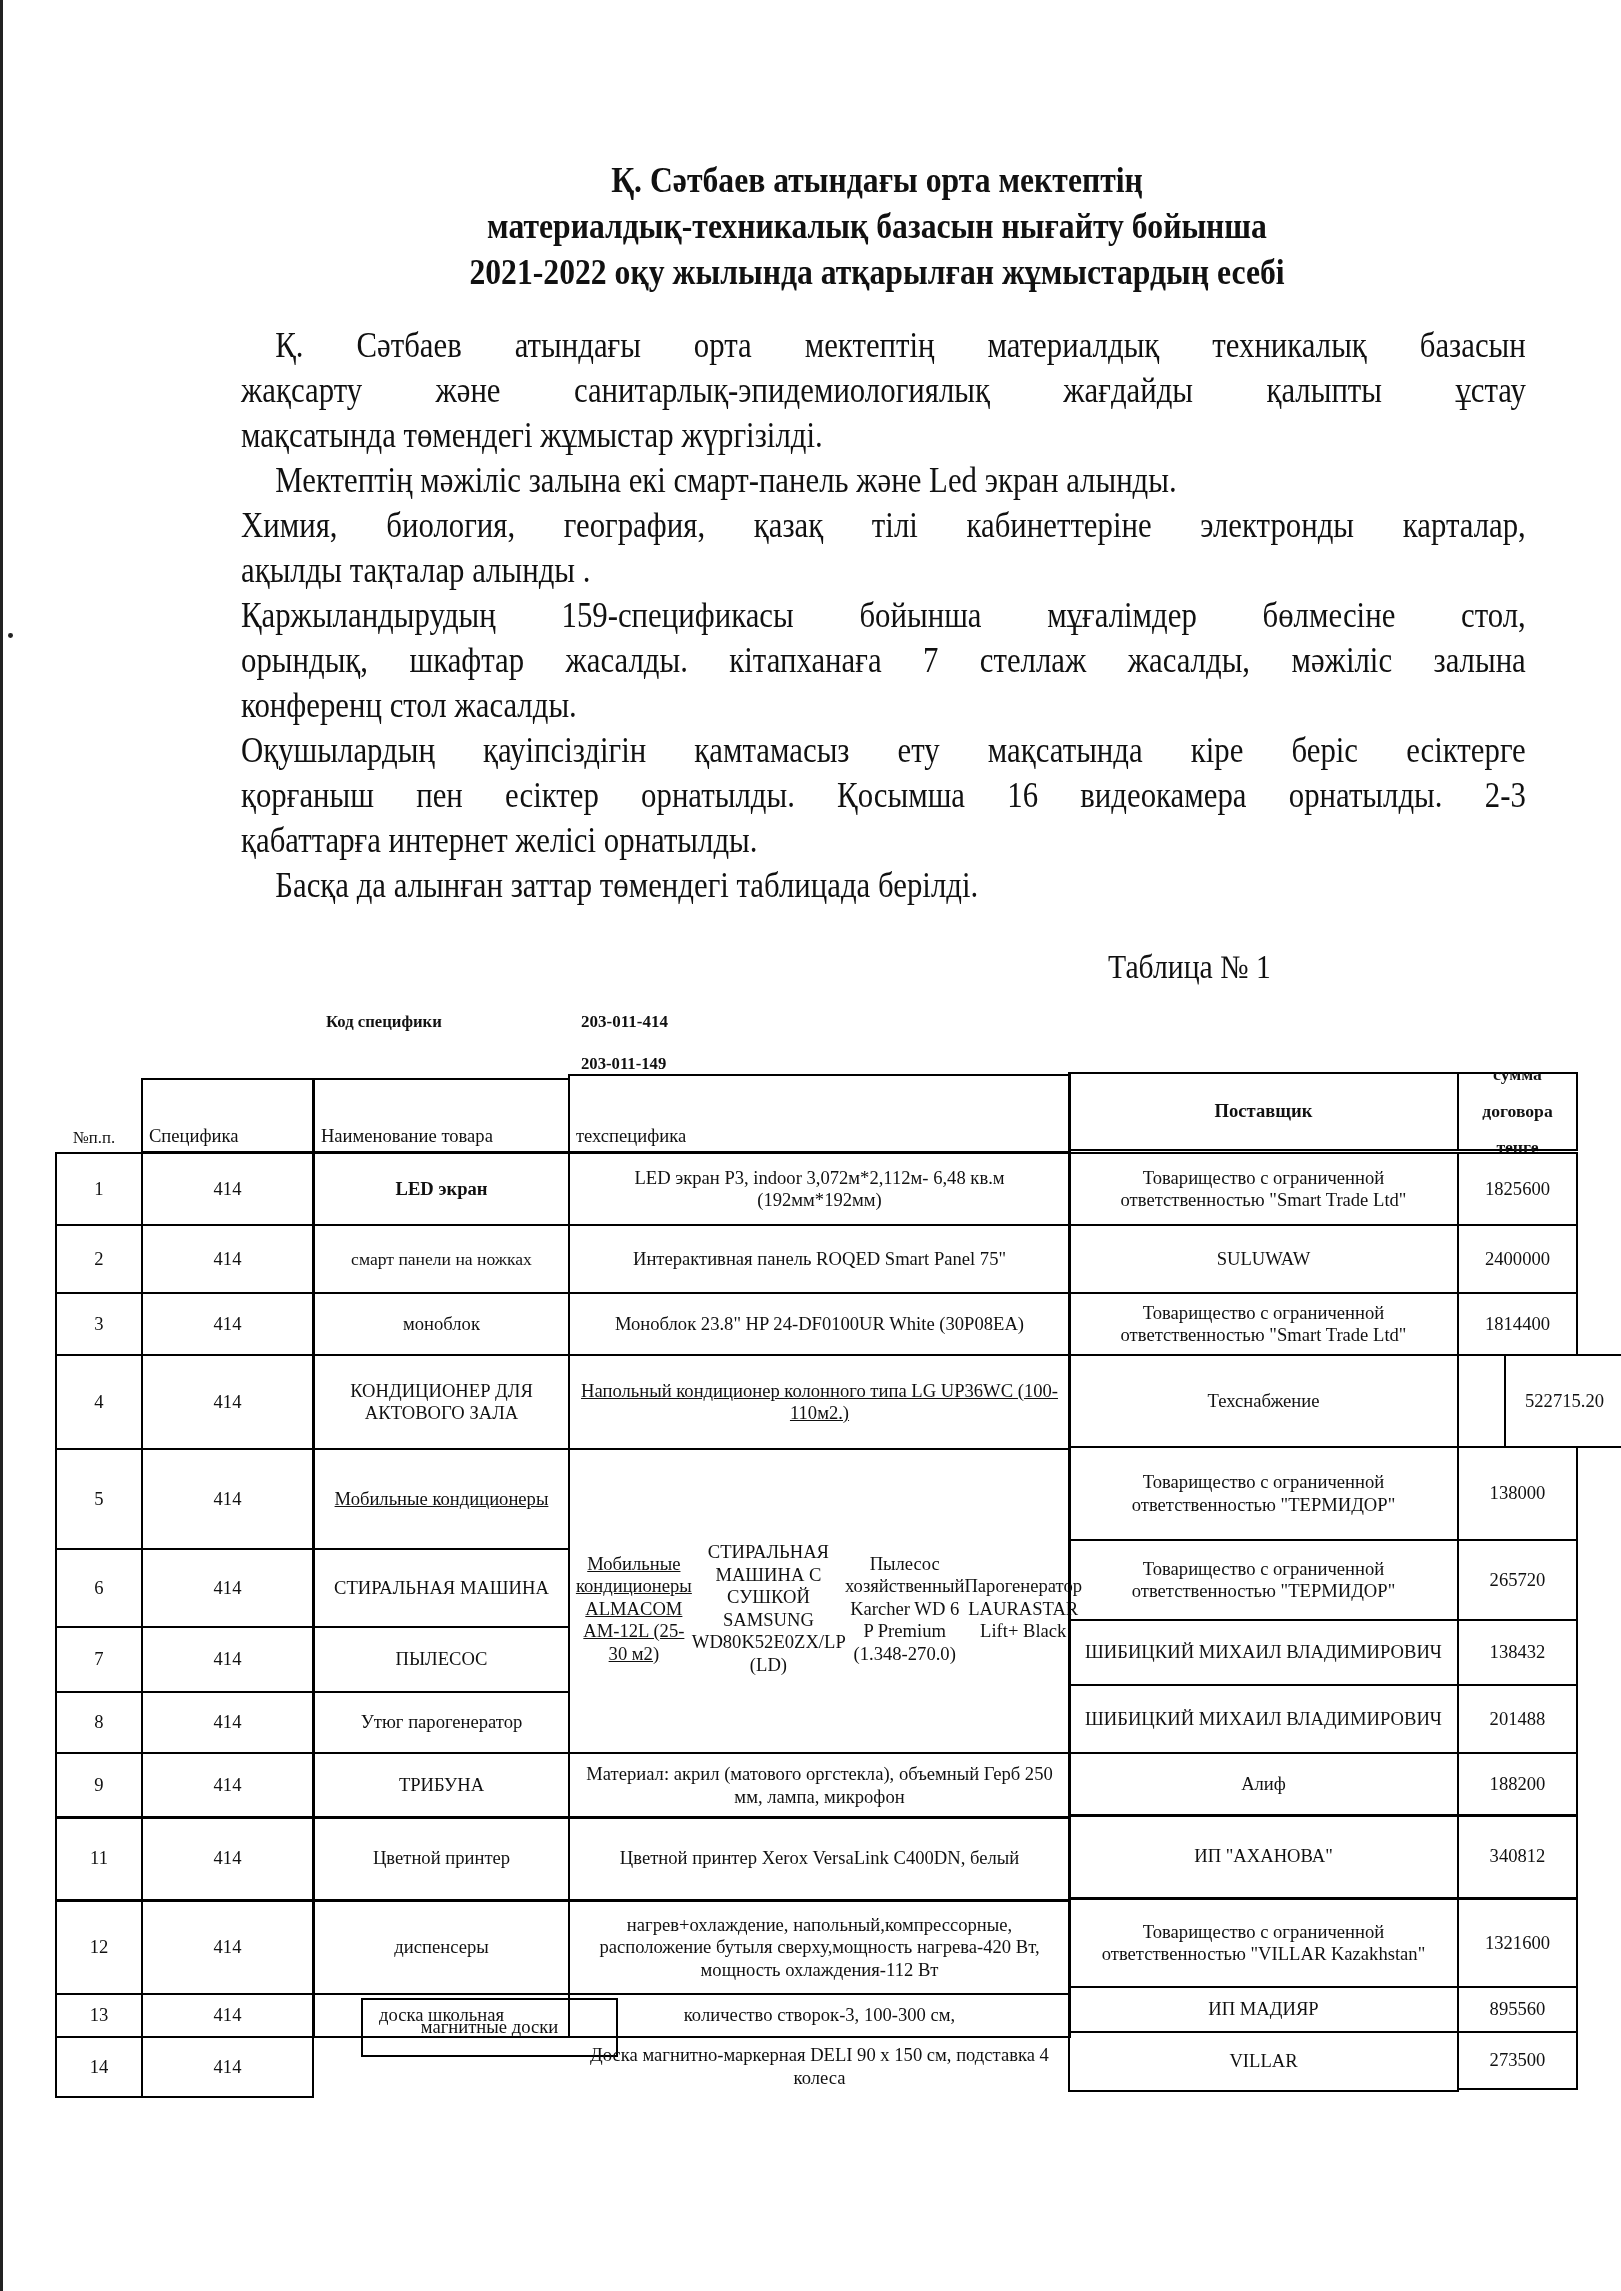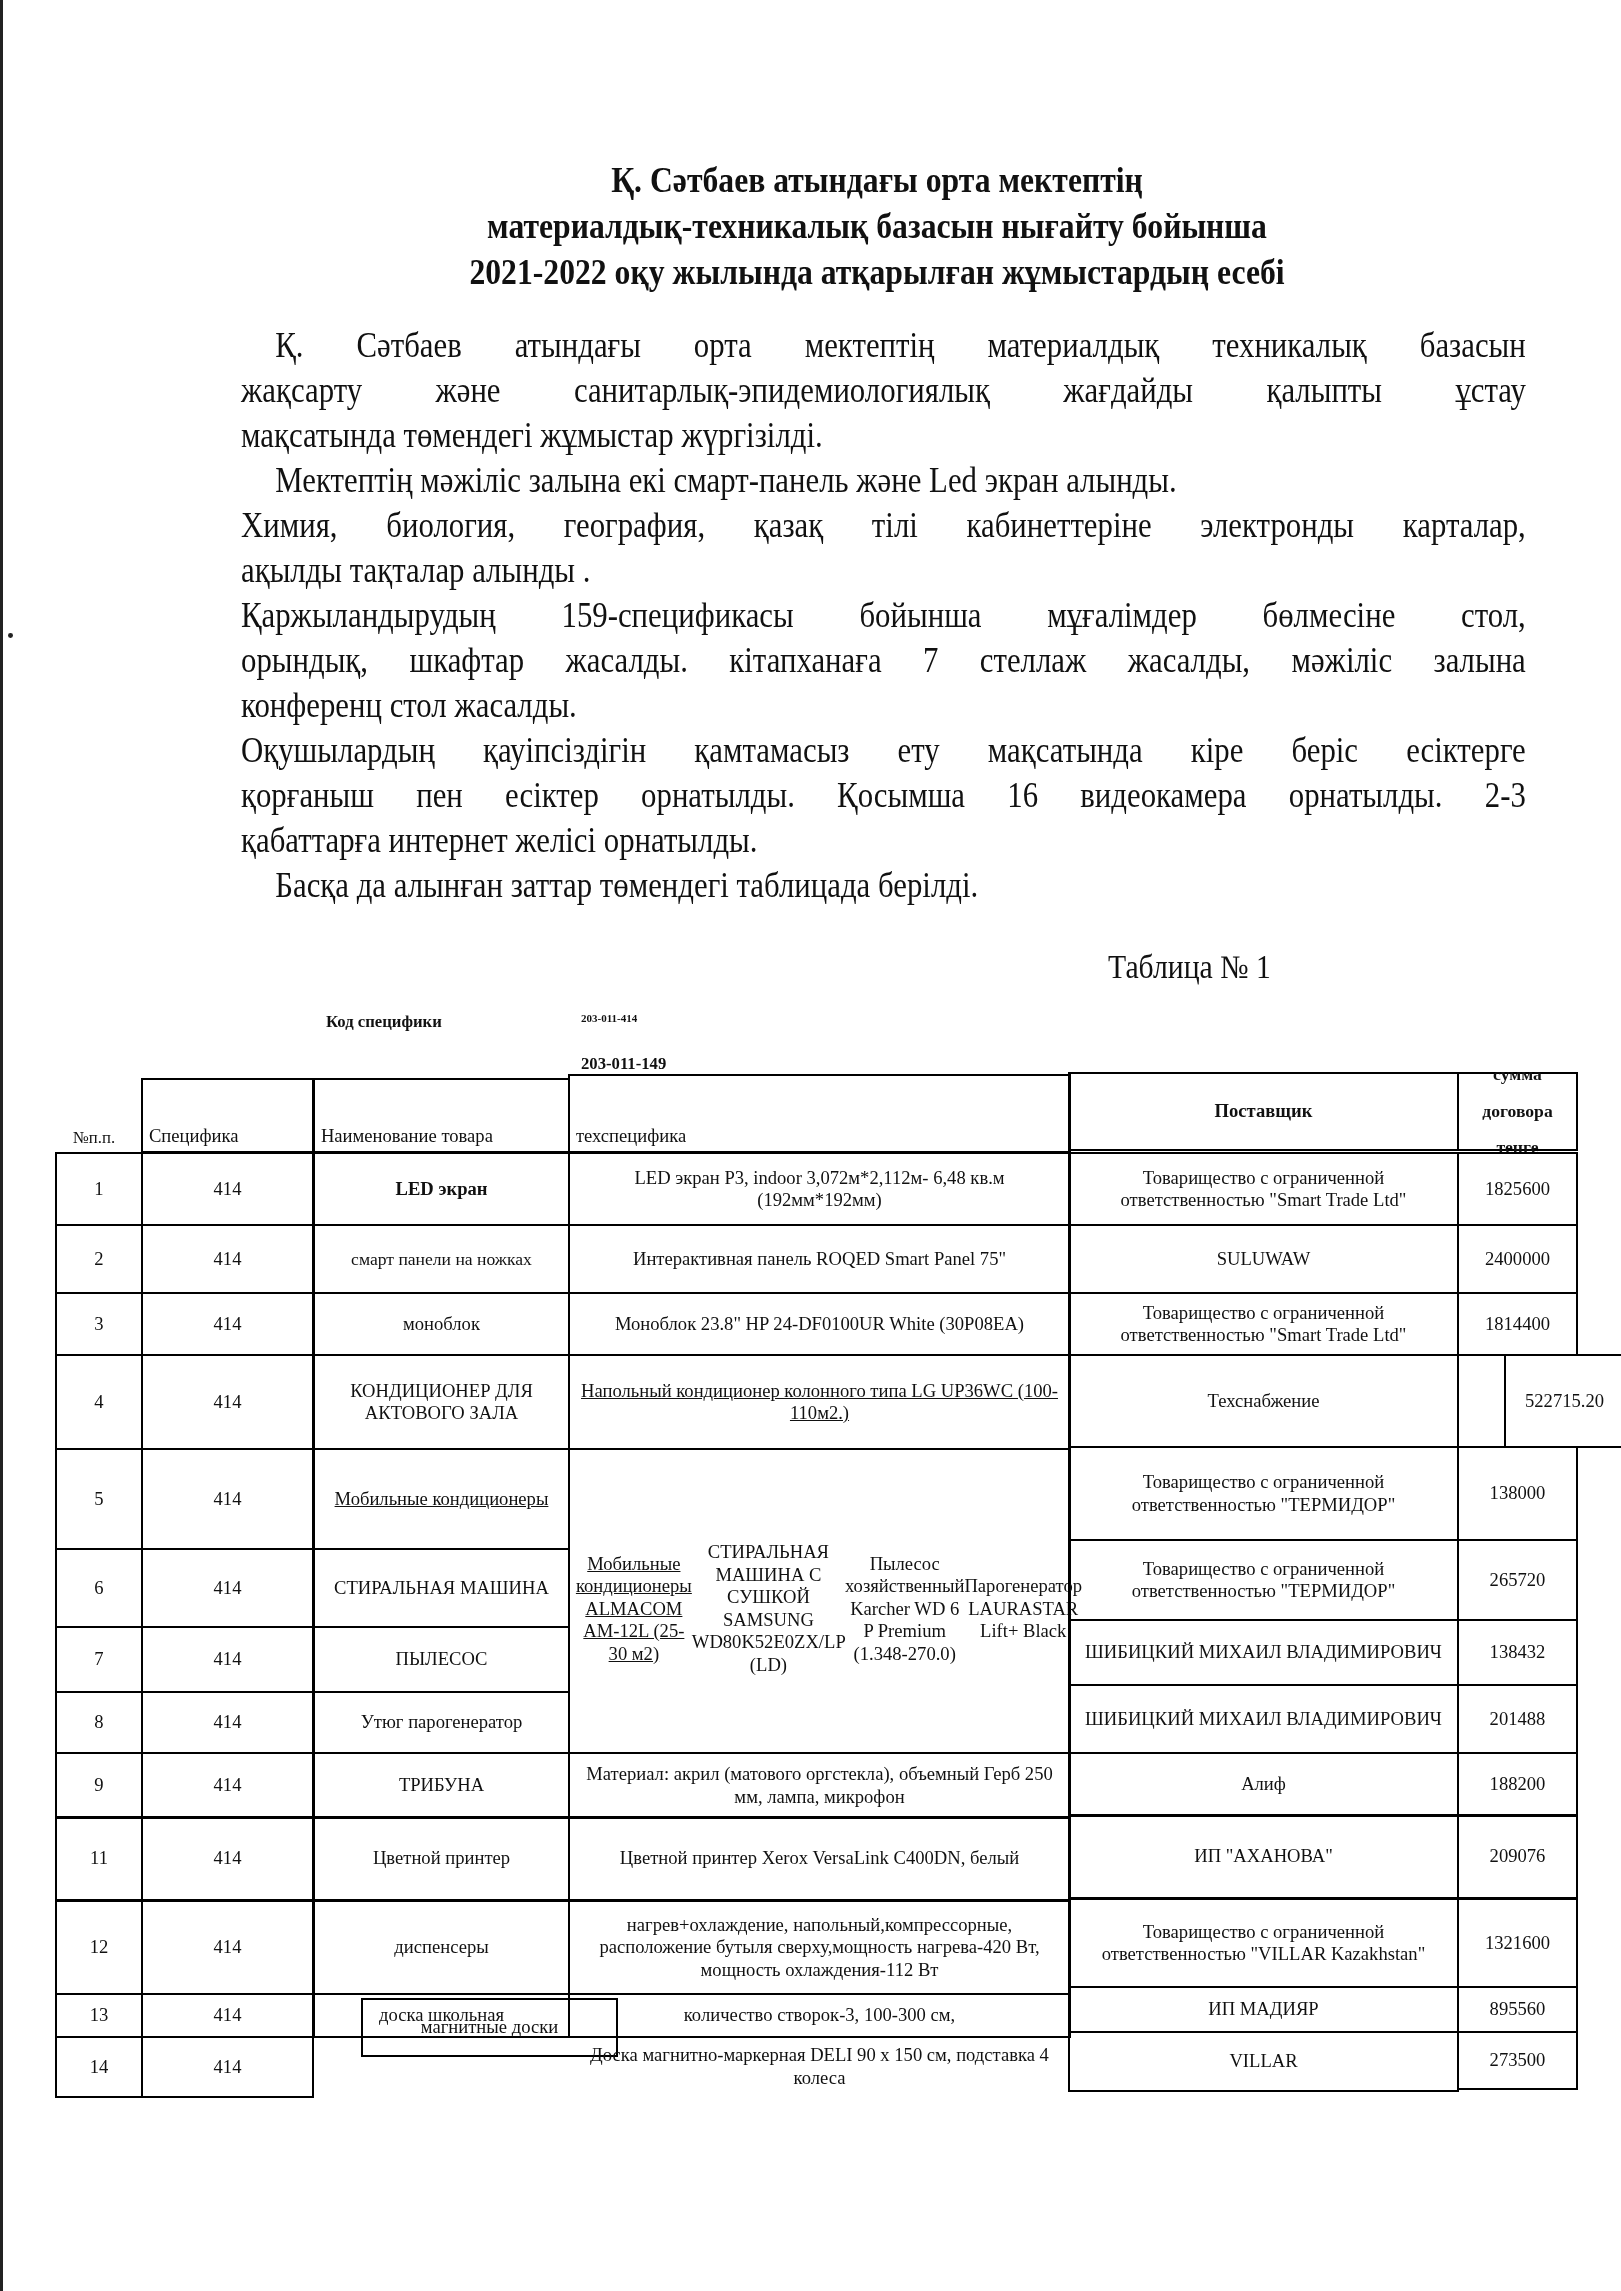--- a/index.html
+++ b/index.html
@@ -25,21 +25,21 @@
   }
   .body-text p { margin: 0; text-align: justify; text-align-last: left; }
   .body-text p.j { text-align-last: justify; }
   .indent { padding-left: 39px; }
 
   .table-label {
     position: absolute; left: 1108px; top: 949px; font-size: 33px;
     transform: scaleX(0.9); transform-origin: left top; white-space: nowrap;
   }
   .code-label { position: absolute; left: 326px; top: 1012px; font-size: 16.7px; font-weight: bold; }
-  .code1 { position: absolute; left: 581px; top: 1012px; font-size: 11px; font-weight: bold; }
+  .code1 { position: absolute; left: 581px; top: 1012px; font-size: 17px; font-weight: bold; }
   .code2 { position: absolute; left: 581px; top: 1054px; font-size: 16.7px; font-weight: bold; }
 
   
   .tbl { position: absolute; left: 0; top: 0; }
   .cell {
     position: absolute; box-sizing: border-box;
     display: flex; align-items: center; justify-content: center; text-align: center;
     font-size: 18.6px; line-height: 22.5px; padding: 2px 5.9px;
   }
   .b { border: 2px solid #000; }
@@ -159,21 +159,21 @@
   <div class="cell b" style="left:313px;top:1752px;width:257px;height:67px;">ТРИБУНА</div>
   <div class="cell b" style="left:568px;top:1752px;width:503px;height:67px;">Материал: акрил (матового оргстекла), объемный Герб 250 мм, лампа, микрофон</div>
   <div class="cell b" style="left:1068px;top:1752px;width:391px;height:65px;">Алиф</div>
   <div class="cell b num" style="left:1457px;top:1752px;width:121px;height:65px;">188200</div>
 
   <div class="cell b" style="left:55px;top:1816px;width:88px;height:85px;">11</div>
   <div class="cell b" style="left:141px;top:1816px;width:173px;height:85px;">414</div>
   <div class="cell b" style="left:313px;top:1816px;width:257px;height:85px;">Цветной принтер</div>
   <div class="cell b" style="left:568px;top:1816px;width:503px;height:85px;">Цветной принтер Xerox VersaLink C400DN, белый</div>
   <div class="cell b" style="left:1068px;top:1814px;width:391px;height:85px;">ИП "АХАНОВА"</div>
-  <div class="cell b num" style="left:1457px;top:1814px;width:121px;height:85px;">209076</div>
+  <div class="cell b num" style="left:1457px;top:1814px;width:121px;height:85px;">340812</div>
 
   <div class="cell b" style="left:55px;top:1900px;width:88px;height:95px;">12</div>
   <div class="cell b" style="left:141px;top:1900px;width:173px;height:95px;">414</div>
   <div class="cell b" style="left:313px;top:1900px;width:257px;height:95px;">диспенсеры</div>
   <div class="cell b" style="left:568px;top:1900px;width:503px;height:95px;">нагрев+охлаждение, напольный,компрессорные, расположение бутыля сверху,мощность нагрева-420 Вт, мощность охлаждения-112 Вт</div>
   <div class="cell b" style="left:1068px;top:1898px;width:391px;height:90px;">Товарищество с ограниченной ответственностью "VILLAR Kazakhstan"</div>
   <div class="cell b num" style="left:1457px;top:1898px;width:121px;height:90px;">1321600</div>
 
   <div class="cell b" style="left:55px;top:1993px;width:88px;height:45px;">13</div>
   <div class="cell b" style="left:141px;top:1993px;width:173px;height:45px;">414</div>

